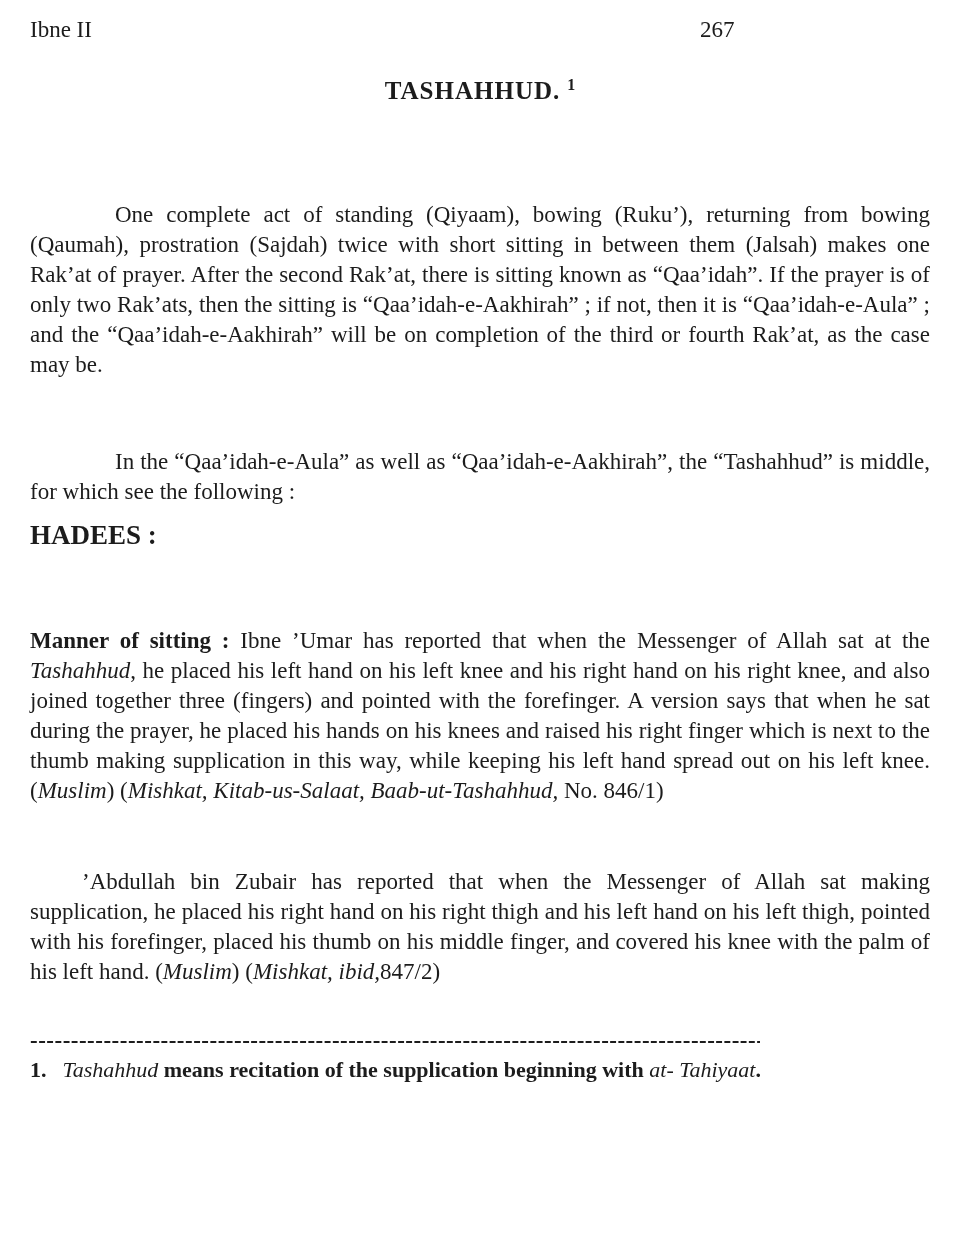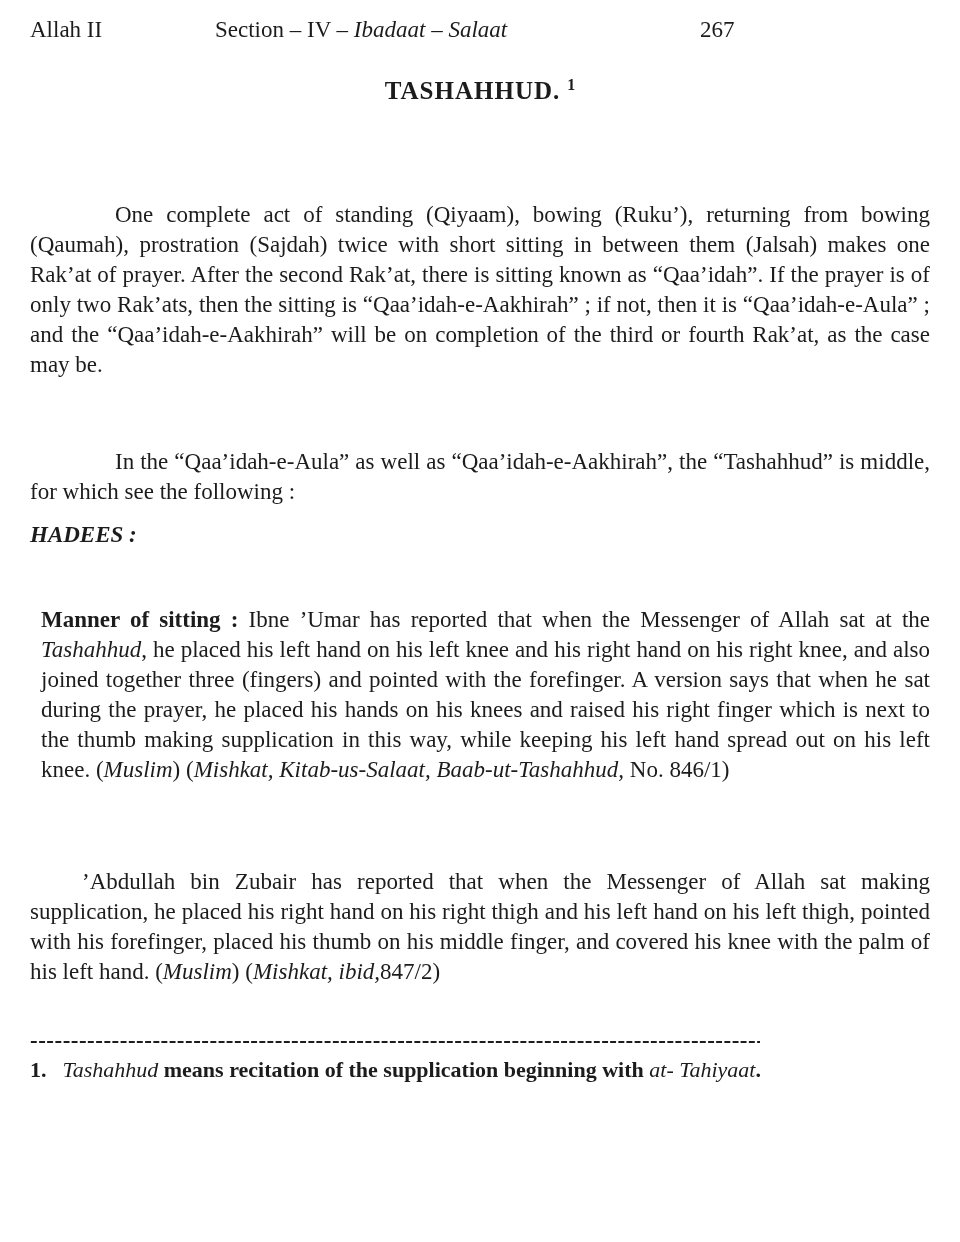--- a/index.html
+++ b/index.html
@@ -50,26 +50,25 @@
     line-height: 30px;
     text-align: justify;
     font-family: Liberation Serif, serif;
   }
   .indent-lg { text-indent: 85px; }
   .indent-md { text-indent: 52px; }
   .p1 { top: 177px; }
   .p2 { top: 424px; }
   .hadees {
     top: 520px;
-    font-size: 23px;
+    font-size: 27px;
     line-height: 30px;
     font-weight: bold;
-    font-style: italic;
   }
-  .p3 { top: 582px; margin-left: 11px; }
+  .p3 { top: 603px; }
   .p4 { top: 844px; }
   
   .fn-rule {
     top: 1028px;
     width: 730px;
     overflow: hidden;
     white-space: nowrap;
     font-size: 23px;
     font-weight: bold;
     letter-spacing: 0.5px;
@@ -84,22 +83,21 @@
     font-weight: bold;
     margin-right: 16px;
   }
   .i { font-style: italic; }
   .b { font-weight: bold; }
 </style>
 </head>
 <body>
 
 <div class="block page-header">
-  <span class="hdr-left">Allah II</span>
-  <span class="hdr-center"><span>Section – IV – </span><span class="i">Ibadaat – Salaat</span></span>
+  <span class="hdr-left">Ibne II</span>
   <span class="hdr-right">267</span>
 </div>
 
 <div class="block chapter-title">
   <span>TASHAHHUD.</span><span class="fn-ref">1</span>
 </div>
 
 <p class="block body-text indent-lg p1"><span>One complete act of standing (Qiyaam), bowing (Ruku’), returning from bowing (Qaumah), prostration (Sajdah) twice with short sitting in between them (Jalsah) makes one Rak’at of prayer. After the second Rak’at, there is sitting known as “Qaa’idah”. If the prayer is of only two Rak’ats, then the sitting is “Qaa’idah-e-Aakhirah” ; if not, then it is “Qaa’idah-e-Aula” ; and the “Qaa’idah-e-Aakhirah” will be on completion of the third or fourth Rak’at,  as the case may be.</span></p>
 
 <p class="block body-text indent-lg p2"><span>In the “Qaa’idah-e-Aula” as well as “Qaa’idah-e-Aakhirah”, the “Tashahhud” is middle, for which see the  following :</span></p>

